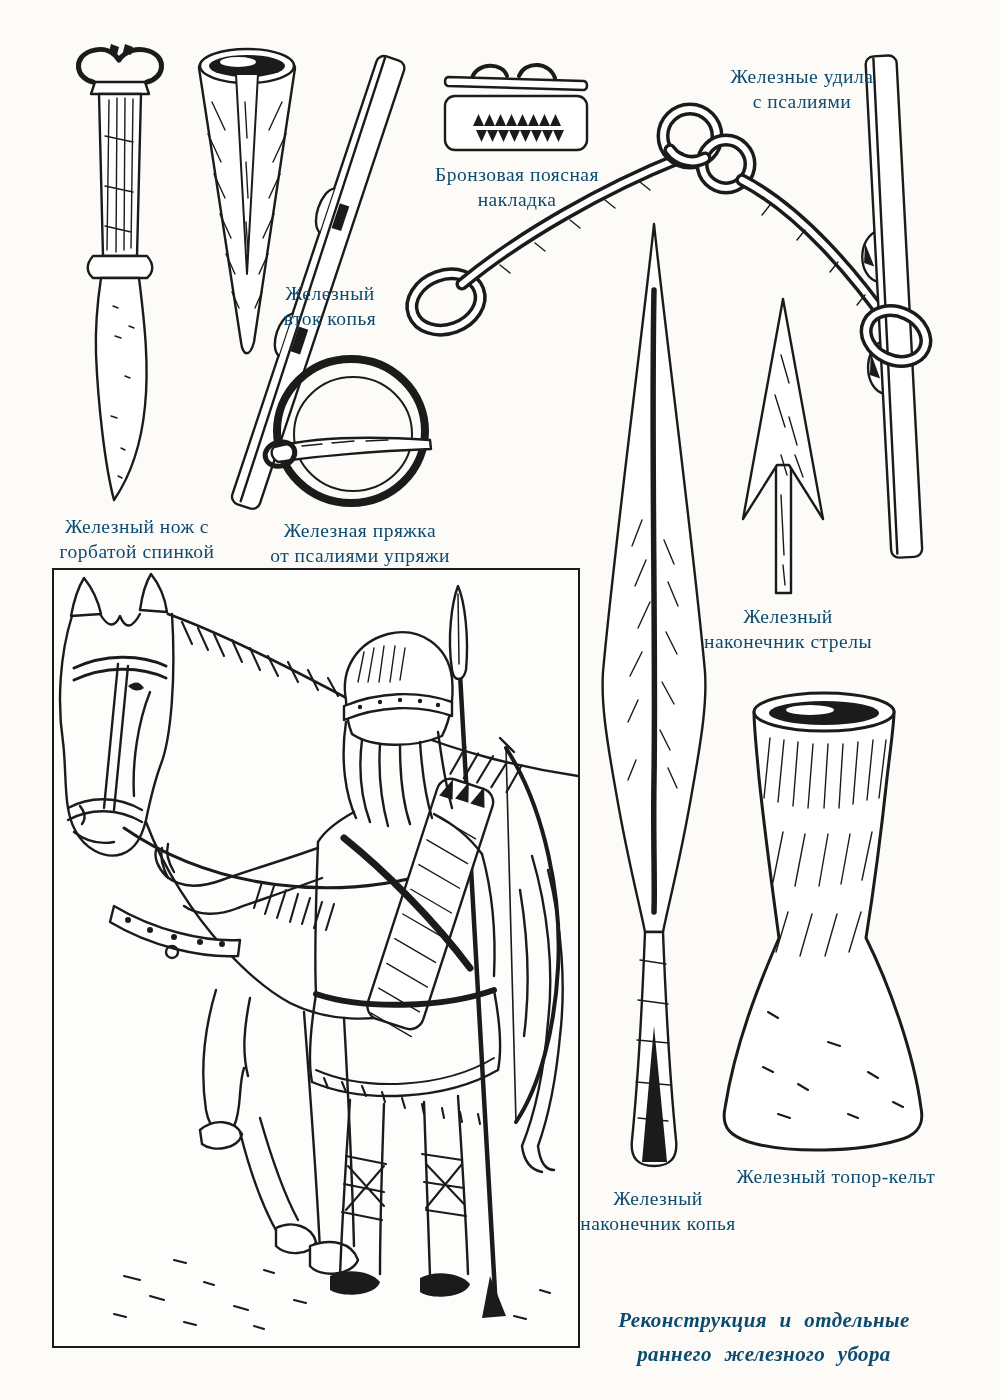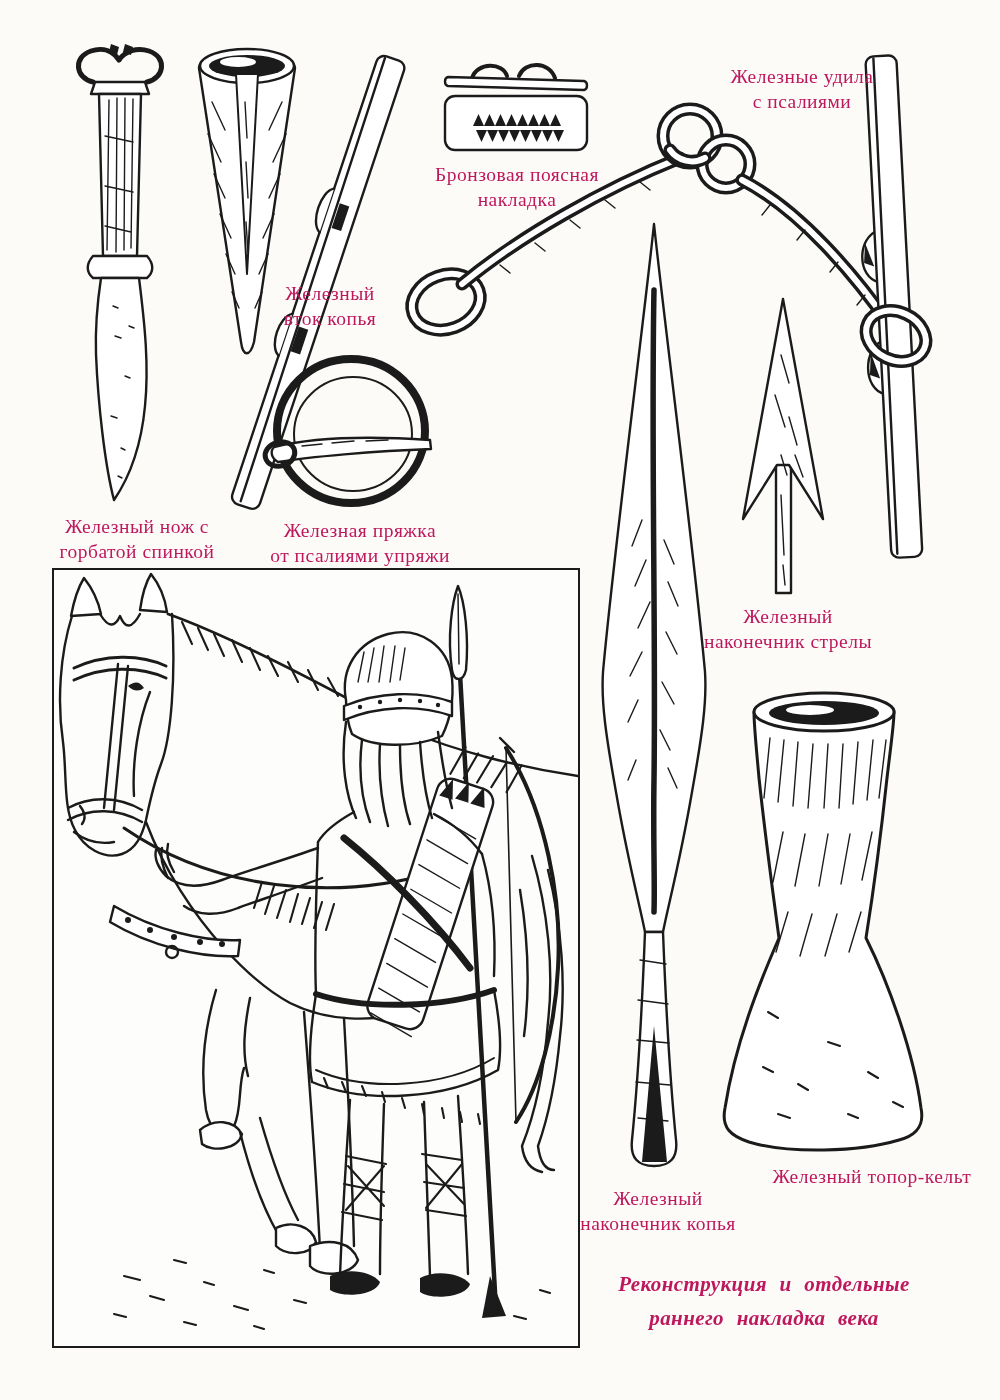--- a/index.html
+++ b/index.html
@@ -1,24 +1,24 @@
 <!DOCTYPE html>
 <html><head>
 <meta charset="utf-8">
 <style>
   html,body{margin:0;padding:0;background:#e8e6e2;}
   .page{position:relative;width:1000px;height:1400px;background:#fcfbf8;overflow:hidden;
-        font-family:"Liberation Serif","DejaVu Serif",serif;color:#be185d;}
+        font-family:"Liberation Serif","DejaVu Serif",serif;color:#0c4a6e;}
   .fig{position:absolute;}
   .fig svg{position:absolute;left:0;top:0;overflow:visible;}
   .label{position:absolute;transform:translateX(-50%);text-align:center;
          font-size:19.5px;line-height:1.3;white-space:nowrap;letter-spacing:.5px;}
   .caption{position:absolute;transform:translateX(-50%);text-align:center;
            font-style:italic;font-weight:bold;font-size:21px;line-height:1.6;
-           white-space:nowrap;word-spacing:7px;letter-spacing:.4px;}
+           white-space:nowrap;word-spacing:7px;letter-spacing:.4px;margin-top:36px;}
   .frame{position:absolute;border:2.5px solid #1b1b1b;background:#fdfdfb;}
   
   .ln{fill:none;stroke:#1b1b1b;stroke-width:2.4;stroke-linecap:round;stroke-linejoin:round;}
   .fw{fill:#ffffff;stroke:#1b1b1b;stroke-width:2.4;stroke-linejoin:round;stroke-linecap:round;}
   .dk{fill:#1b1b1b;stroke:none;}
   .hatch{fill:none;stroke:#1b1b1b;stroke-width:1.4;stroke-linecap:round;}
   .hatch2{fill:none;stroke:#1b1b1b;stroke-width:2.1;stroke-linecap:round;}
   .thick{fill:none;stroke:#1b1b1b;stroke-width:13;stroke-linecap:round;}
   .twhite{fill:none;stroke:#ffffff;stroke-width:6;stroke-linecap:round;}
 </style>
@@ -240,22 +240,22 @@
   <div class="label" style="left:788px;top:604px">
     <div>Железный</div>
     <div>наконечник стрелы</div>
   </div>
 
   <div class="label" style="left:658px;top:1186px">
     <div>Железный</div>
     <div>наконечник копья</div>
   </div>
 
-  <div class="label" style="left:872px;top:1164px">
+  <div class="label" style="left:836px;top:1164px">
     <div>Железный топор-кельт</div>
   </div>
 
   <div class="caption" style="left:764px;top:1268px">
     <div>Реконструкция и отдельные</div>
-    <div>раннего накладка века</div>
+    <div>раннего железного убора</div>
   </div>
 
 </div>
 
 </body></html>

